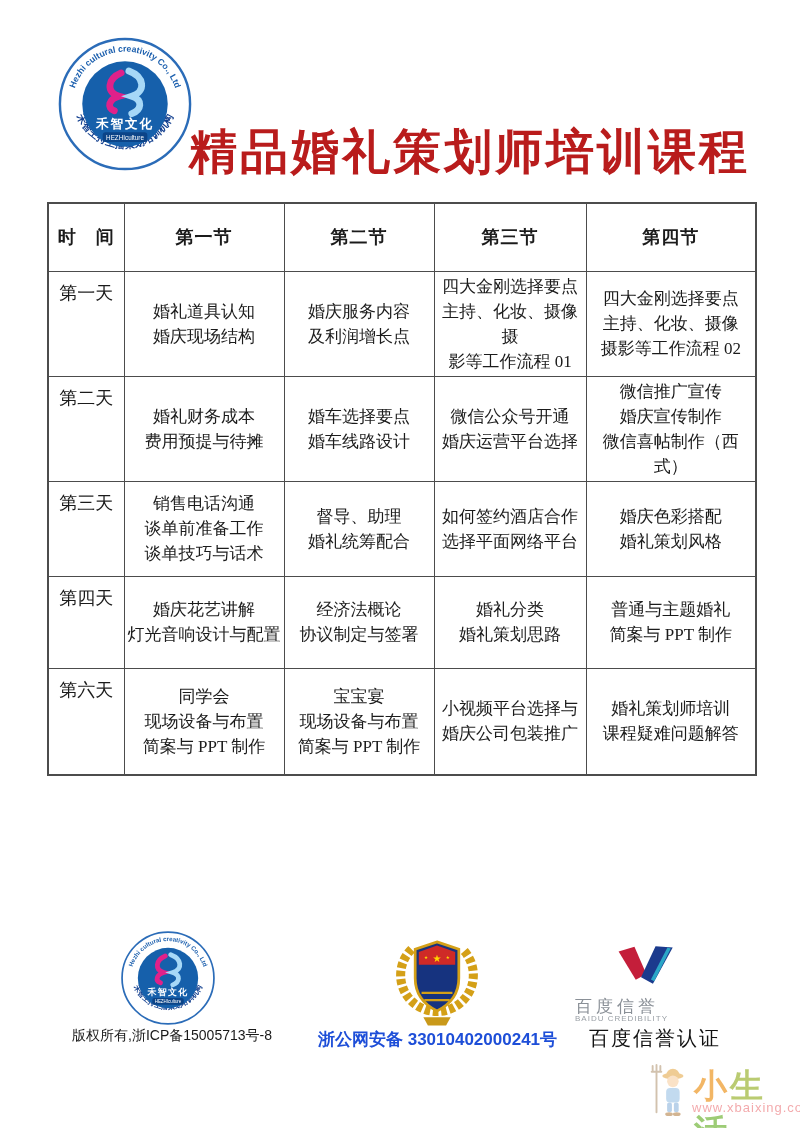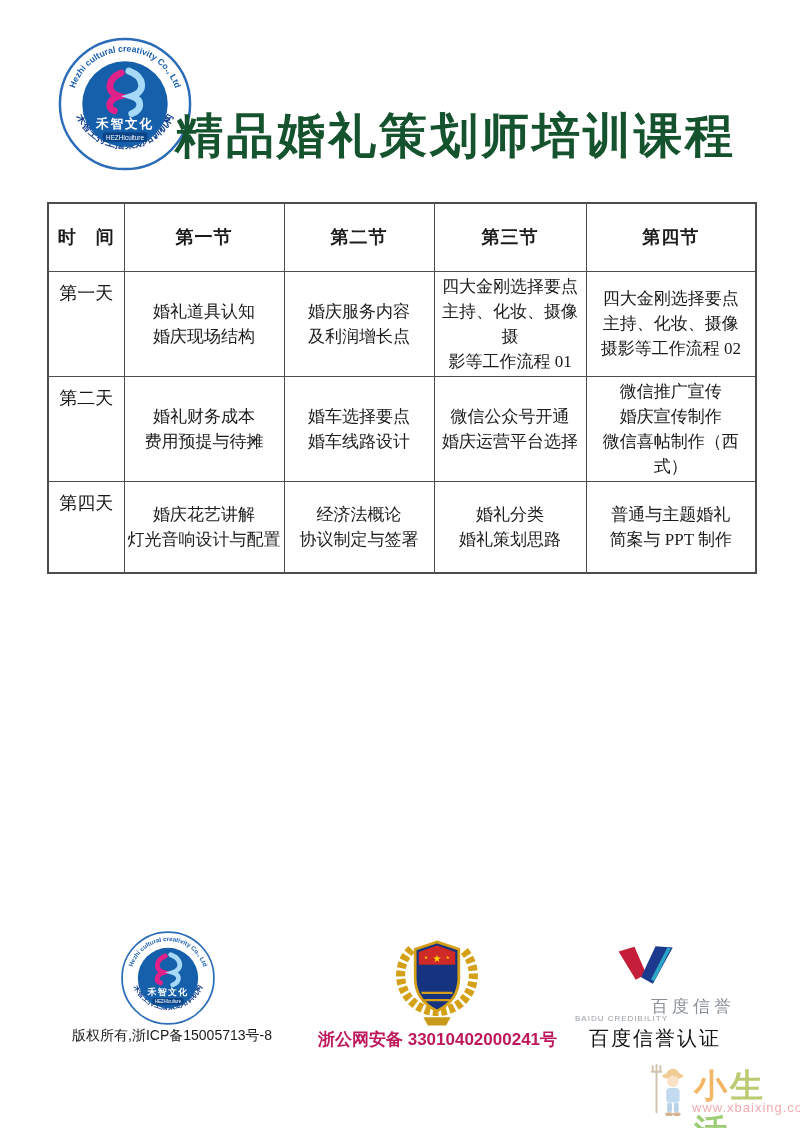--- a/index.html
+++ b/index.html
@@ -1,43 +1,43 @@
 <!DOCTYPE html>
 <html><head>
 <meta charset="utf-8">
 <style>
   html,body{margin:0;padding:0;background:#fff;}
   .page{position:relative;width:800px;height:1128px;background:#ffffff;overflow:hidden;
         font-family:"Liberation Sans","DejaVu Sans",sans-serif;}
 
   
   .logo-top{position:absolute;left:57px;top:36px;width:136px;height:136px;}
-  .page-title{position:absolute;left:175px;top:74px;width:575px;text-align:left;
-              font-size:48px;line-height:60px;font-weight:900;color:#14532d;letter-spacing:3px;
+  .page-title{position:absolute;left:175px;top:90px;width:575px;text-align:right;
+              font-size:48px;line-height:60px;font-weight:900;color:#b91c1c;letter-spacing:3px;
               font-family:"Liberation Sans","DejaVu Sans",sans-serif;}
 
   
   table.schedule{position:absolute;left:47px;top:202px;width:708px;border-collapse:collapse;
                  table-layout:fixed;border:2px solid #4c4c4c;
                  font-family:"Liberation Serif","DejaVu Serif",serif;color:#1b1b1b;}
   table.schedule th,table.schedule td{border:1px solid #4c4c4c;text-align:center;
                  vertical-align:middle;white-space:pre-line;padding:2px;margin-top:16px;}
   table.schedule th{font-size:18px;font-weight:bold;letter-spacing:1px;}
   table.schedule td{font-size:17px;line-height:25px;}
   table.schedule td.day{vertical-align:top;padding-top:9px;font-size:18px;}
 
   
   .f-logo{position:absolute;left:120px;top:930px;width:96px;height:96px;}
   .f-copy{position:absolute;left:42px;top:1027px;width:260px;text-align:center;
           font-size:14px;color:#1a1a1a;}
   .f-badge{position:absolute;left:391px;top:931px;width:92px;height:100px;}
   .f-police{position:absolute;left:300px;top:1028px;width:275px;text-align:center;
-            font-size:17px;font-weight:bold;color:#be185d;}
+            font-size:17px;font-weight:bold;color:#1d4ed8;}
   .f-baidu-v{position:absolute;left:612px;top:938px;width:66px;height:56px;}
-  .f-baidu-cn{position:absolute;left:575px;top:995px;width:160px;text-align:right;
+  .f-baidu-cn{position:absolute;left:575px;top:995px;width:160px;text-align:left;
               font-size:17px;color:#8a9097;letter-spacing:4px;}
   .f-baidu-en{position:absolute;left:575px;top:1014px;width:160px;
               font-size:8px;color:#9aa0a6;letter-spacing:1px;}
   .f-baidu-cert{position:absolute;left:575px;top:1025px;width:160px;text-align:center;
               font-size:20px;color:#111;letter-spacing:2px;}
 
   
   .wm{position:absolute;left:648px;top:1060px;width:150px;height:62px;opacity:.8;}
   .wm-figure{position:absolute;left:2px;top:4px;width:40px;height:54px;}
   .wm-name{position:absolute;left:46px;top:4px;font-size:33px;font-weight:bold;
@@ -106,30 +106,55 @@
         <td>婚礼财务成本
 费用预提与待摊</td>
         <td>婚车选择要点
 婚车线路设计</td>
         <td>微信公众号开通
 婚庆运营平台选择</td>
         <td>微信推广宣传
 婚庆宣传制作
 微信喜帖制作（西式）</td>
       </tr>
+      <tr style="height:95px">
+        <td class="day">第三天</td>
+        <td>销售电话沟通
+谈单前准备工作
+谈单技巧与话术</td>
+        <td>督导、助理
+婚礼统筹配合</td>
+        <td>如何签约酒店合作
+选择平面网络平台</td>
+        <td>婚庆色彩搭配
+婚礼策划风格</td>
+      </tr>
       <tr style="height:92px">
         <td class="day">第四天</td>
         <td>婚庆花艺讲解
 灯光音响设计与配置</td>
         <td>经济法概论
 协议制定与签署</td>
         <td>婚礼分类
 婚礼策划思路</td>
         <td>普通与主题婚礼
 简案与 PPT 制作</td>
+      </tr>
+      <tr style="height:107px">
+        <td class="day">第六天</td>
+        <td>同学会
+现场设备与布置
+简案与 PPT 制作</td>
+        <td>宝宝宴
+现场设备与布置
+简案与 PPT 制作</td>
+        <td>小视频平台选择与
+婚庆公司包装推广</td>
+        <td>婚礼策划师培训
+课程疑难问题解答</td>
       </tr>
     </tbody>
   </table>
 
   <svg class="f-logo" viewBox="0 0 140 140">
     <circle cx="70" cy="70" r="67" fill="#ffffff" stroke="#2b6cb8" stroke-width="2.5"></circle>
     <path id="lg2t" d="M 16,70 A 54,54 0 0 1 124,70" fill="none"></path>
     <text font-size="9" fill="#1b5fae" font-weight="bold">
       <textPath href="#lg2t" startOffset="50%" text-anchor="middle">Hezhi cultural creativity Co., Ltd</textPath>
     </text>

